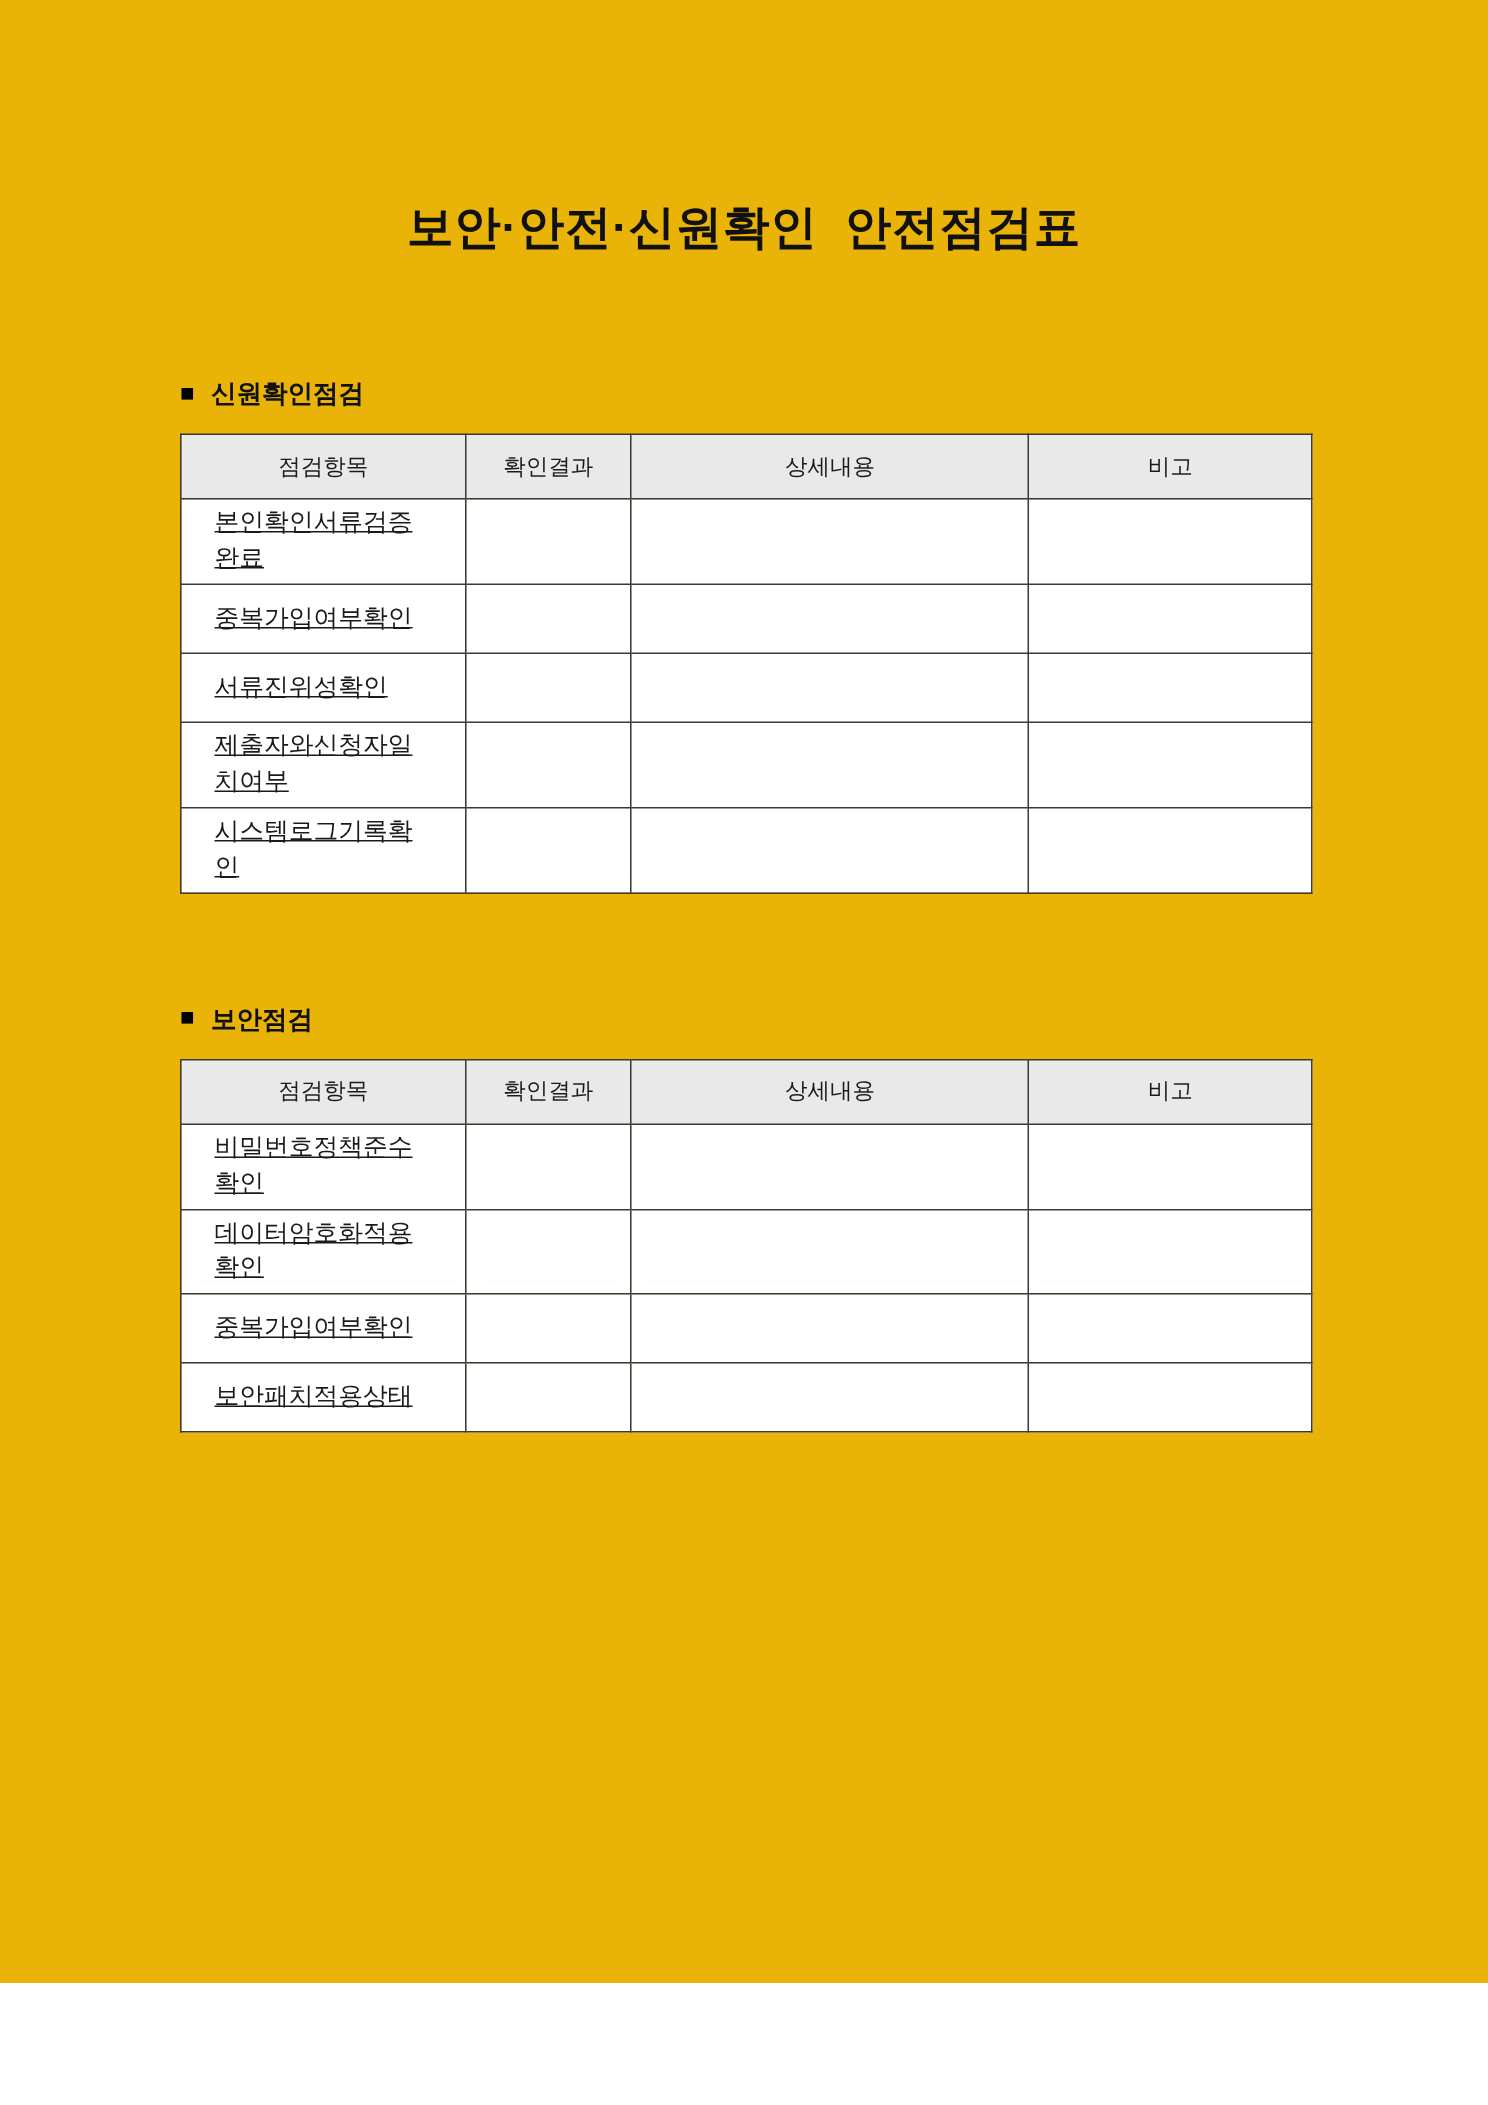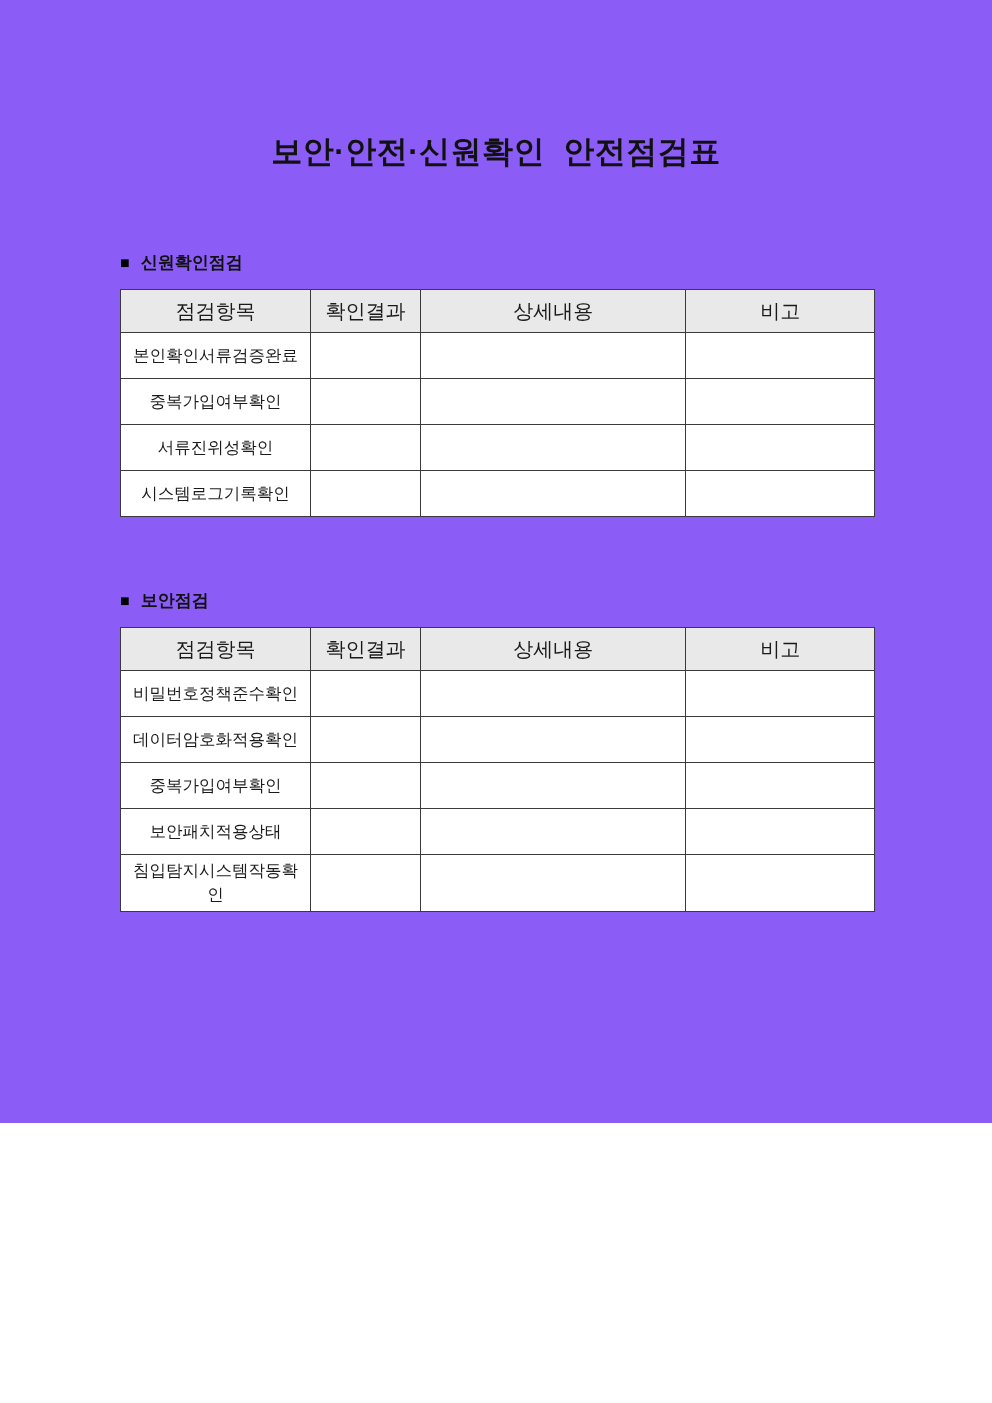--- a/index.html
+++ b/index.html
@@ -6,23 +6,23 @@
   html, body {
     margin: 0;
     padding: 0;
     background: #ffffff;
     font-family: "Liberation Sans", "DejaVu Sans", sans-serif;
     color: #111111;
   }
   .page {
     position: relative;
     width: 992px;
-    height: 1123px;
+    height: 1322px;
     margin: 0 auto;
-    background: #8b5cf6;
+    background: #eab308;
     overflow: hidden;
   }
   .doc-title {
     margin: 0;
     padding-top: 133px;
     font-size: 31px;
     line-height: 1.2;
     font-weight: 700;
     text-align: center;
     letter-spacing: 0.5px;
@@ -54,36 +54,37 @@
     table-layout: fixed;
     margin-top: 15px;
   }
   .check-table th,
   .check-table td {
     border: 1px solid #3a3a3a;
   }
   .check-table th {
     background: #e9e9e9;
     height: 43px;
-    font-size: 20px;
+    font-size: 15px;
     font-weight: 400;
     text-align: center;
     color: #1a1a1a;
     padding: 2px 6px;
   }
   .check-table td {
     height: 46px;
     font-size: 16.5px;
     color: #1a1a1a;
-    text-align: center;
+    text-align: left;
     vertical-align: middle;
-    padding: 4px 10px;
+    padding: 4px 22px;
     line-height: 1.45;
     word-break: break-all;
     background: #ffffff;
+    text-decoration: underline;
   }
 </style>
 </head>
 <body>
 
 <div class="page">
 
   <h1 class="doc-title">보안·안전·신원확인  안전점검표</h1>
 
   <div class="content">
@@ -116,20 +117,26 @@
               <td></td>
             </tr>
             <tr>
               <td>중복가입여부확인</td>
               <td></td>
               <td></td>
               <td></td>
             </tr>
             <tr>
               <td>서류진위성확인</td>
+              <td></td>
+              <td></td>
+              <td></td>
+            </tr>
+            <tr>
+              <td>제출자와신청자일치여부</td>
               <td></td>
               <td></td>
               <td></td>
             </tr>
             <tr>
               <td>시스템로그기록확인</td>
               <td></td>
               <td></td>
               <td></td>
             </tr>
@@ -175,24 +182,18 @@
               <td></td>
               <td></td>
               <td></td>
             </tr>
             <tr>
               <td>보안패치적용상태</td>
               <td></td>
               <td></td>
               <td></td>
             </tr>
-            <tr>
-              <td>침입탐지시스템작동확인</td>
-              <td></td>
-              <td></td>
-              <td></td>
-            </tr>
           </tbody>
       </table>
     </div>
 
   </div>
 </div>
 
 </body></html>

